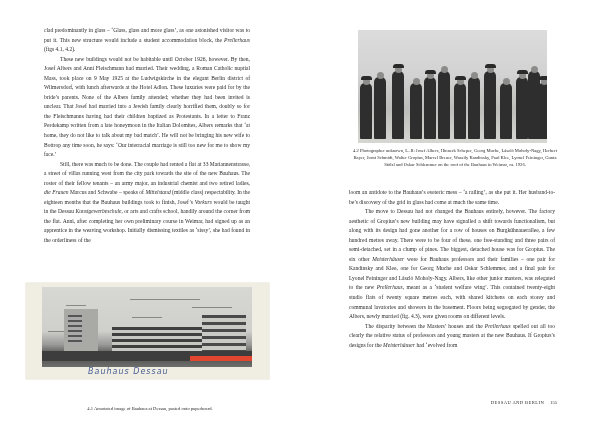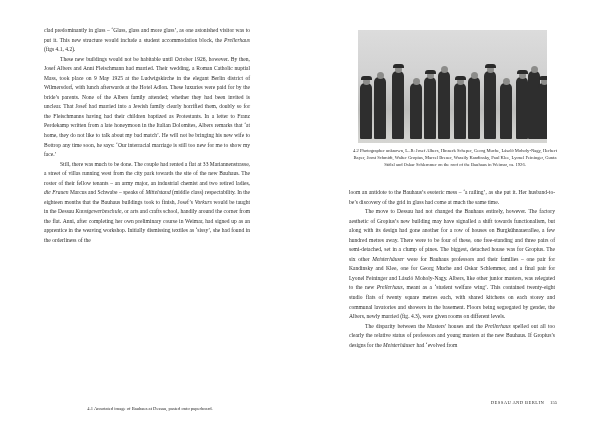--- a/index.html
+++ b/index.html
@@ -74,20 +74,35 @@
 </head>
 <body>
 
 <div class="page page-left">
   <div class="text-block" id="left-text">
       <p class="cont"><span>clad predominantly in glass – ‘Glass, glass and more glass’, as one astonished visitor was to put it. This new structure would include a student accommodation block, the </span><em>Prellerhaus</em><span> (figs 4.1, 4.2).</span></p>
       <p class="indent"><span>These new buildings would not be habitable until October 1926, however. By then, Josef Albers and Anni Fleischmann had married. Their wedding, a Roman Catholic nuptial Mass, took place on 9 May 1925 at the Ludwigskirche in the elegant Berlin district of Wilmersdorf, with lunch afterwards at the Hotel Adlon. These luxuries were paid for by the bride’s parents. None of the Albers family attended; whether they had been invited is unclear. That Josef had married into a Jewish family clearly horrified them, doubly so for the Fleischmanns having had their children baptized as Protestants. In a letter to Franz Perdekamp written from a late honeymoon in the Italian Dolomites, Albers remarks that ‘at home, they do not like to talk about my bad match’. He will not be bringing his new wife to Bottrop any time soon, he says: ‘Our interracial marriage is still too new for me to show my face.’</span></p>
       <p class="indent"><span>Still, there was much to be done. The couple had rented a flat at 33 Mariannenstrasse, a street of villas running west from the city park towards the site of the new Bauhaus. The roster of their fellow tenants – an army major, an industrial chemist and two retired ladies, </span><em>die Frauen</em><span> Marcus and Schwabe – speaks of </span><em>Mittelstand</em><span> (middle class) respectability. In the eighteen months that the Bauhaus buildings took to finish, Josef’s </span><em>Vorkurs</em><span> would be taught in the Dessau </span><em>Kunstgewerbeschule</em><span>, or arts and crafts school, handily around the corner from the flat. Anni, after completing her own preliminary course in Weimar, had signed up as an apprentice in the weaving workshop. Initially dismissing textiles as ‘sissy’, she had found in the orderliness of the</span></p>
     </div>
 
+  <div class="paperboard">
+    <div class="building-photo">
+      <div class="bldg-tower"></div>
+      <div class="bldg-wing"></div>
+      <div class="bldg-wing-right"></div>
+      <div class="bldg-ground"></div>
+      <div class="annot" style="left:24px;top:18px;width:20px;"></div>
+      <div class="annot" style="left:88px;top:12px;width:70px;"></div>
+      <div class="annot" style="left:150px;top:20px;width:40px;"></div>
+      <div class="annot" style="left:6px;top:44px;width:16px;"></div>
+      <div class="annot" style="left:90px;top:30px;width:30px;"></div>
+      <div class="red-bar" style="background: rgb(226, 70, 46);"></div>
+    </div>
+    <div class="paperboard-title">Bauhaus Dessau</div>
+  </div>
 
   <div class="caption" id="left-caption">4.1  Annotated image of Bauhaus at Dessau, pasted onto paperboard.</div>
 </div>
 
 <div class="page page-right"></div>
 
 <div class="group-photo" id="group-photo">
     <div class="figure-person" style="left: 2px; height: 56px;"></div>
     <div class="figure-head" style="left: 4.5px; bottom: 58px;"></div>
     <div class="figure-hat" style="left: 2.5px; bottom: 63px;"></div>

